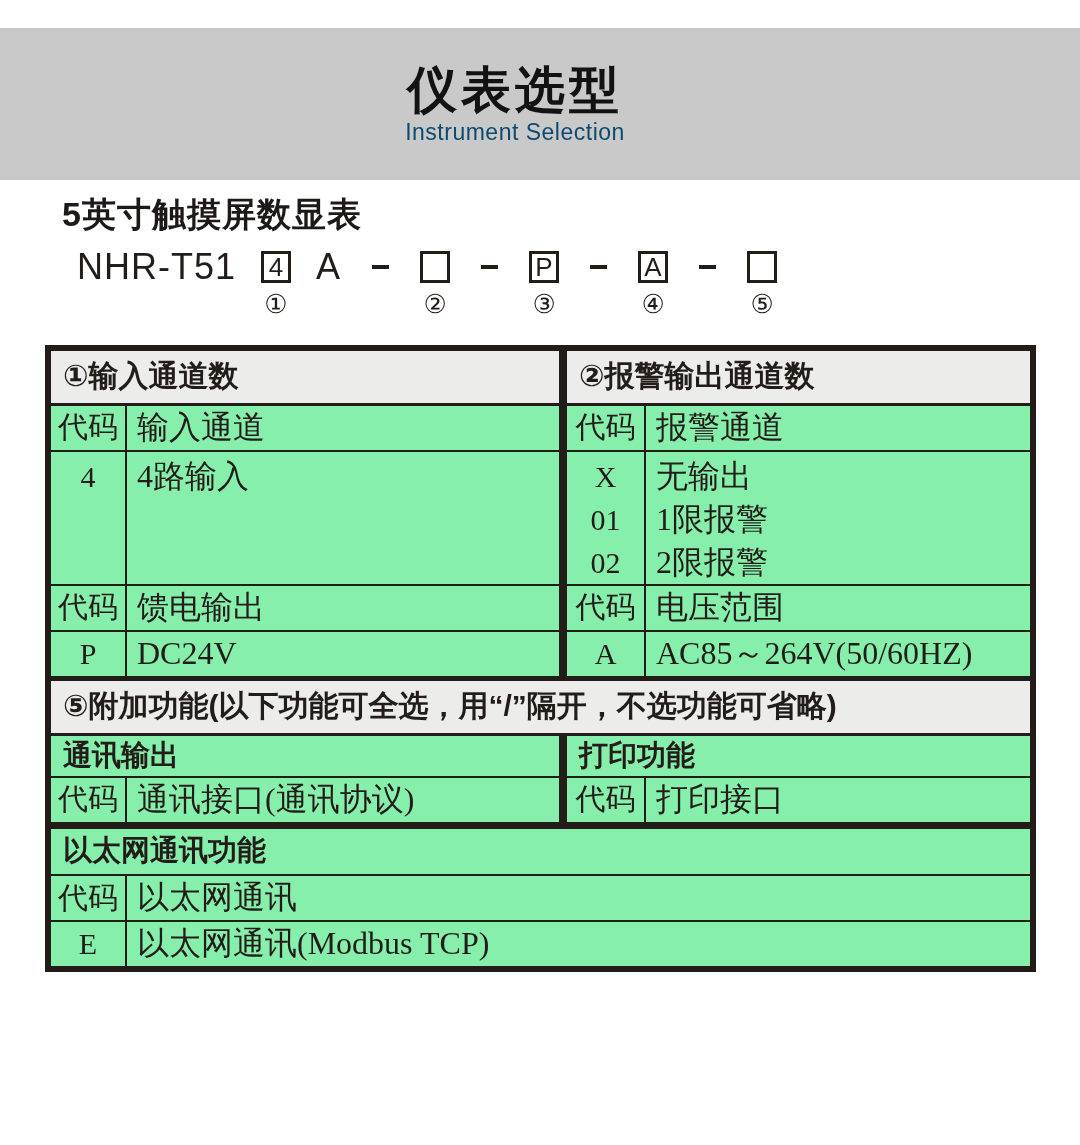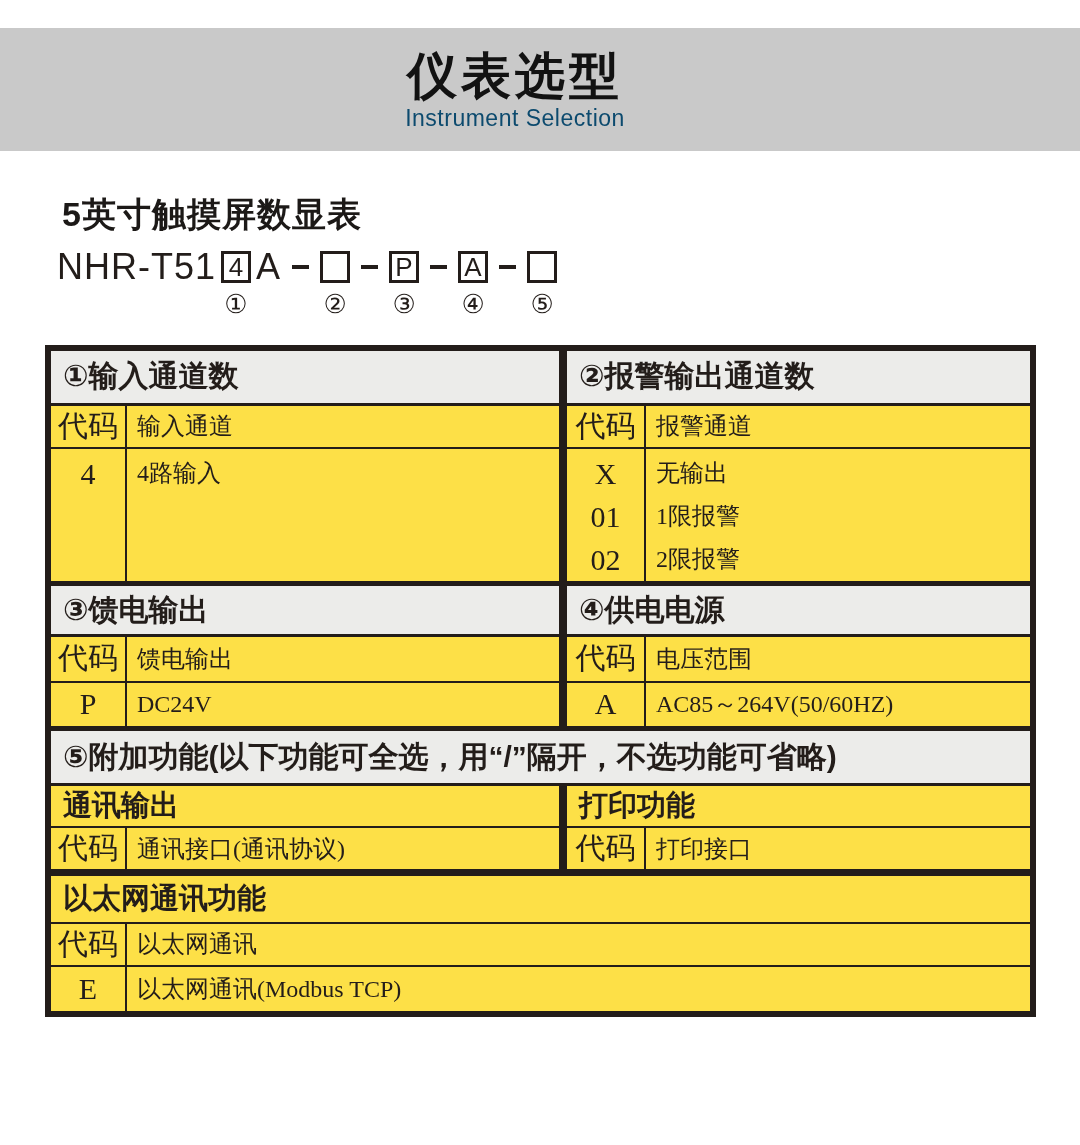--- a/index.html
+++ b/index.html
@@ -1,47 +1,47 @@
 <!DOCTYPE html>
 <html><head>
 <meta charset="utf-8">
 <style>
   * { margin:0; padding:0; box-sizing:border-box; }
   html,body { width:1080px; height:1145px; background:#ffffff; overflow:hidden; }
   body { font-family:"Liberation Sans","DejaVu Sans",sans-serif; color:#231d1a; position:relative; }
 
   
-  .banner { position:absolute; left:0; top:28px; width:1080px; height:123px; background:#c9c9c9; }
+  .banner { position:absolute; left:0; top:28px; width:1080px; height:152px; background:#c9c9c9; }
   .banner-inner { position:absolute; left:515px; top:50%; transform:translate(-50%,-50%); text-align:center; white-space:nowrap; }
   .banner-title { font-size:50px; font-weight:700; letter-spacing:4px; color:#121212; line-height:1.1; }
   .banner-sub { font-size:23px; font-weight:400; color:#0c4a6e; margin-top:1px; letter-spacing:0.5px; }
 
   
   .prod-heading { position:absolute; left:62px; top:192px; font-size:34px; font-weight:700; color:#1c1917; letter-spacing:1px; }
 
   
   .model-line { position:absolute; left:57px; top:250px; display:flex; align-items:flex-start; column-gap:5px; }
-  .seg { display:flex; flex-direction:column; align-items:center; }
+  .seg { display:flex; flex-direction:column; align-items:center;margin-left:20px; }
   .seg .line1 { height:34px; display:flex; align-items:center; }
   .mtext { font-size:36px; font-weight:500; letter-spacing:1px; color:#231d1a; line-height:34px; }
   .mbox { width:30px; height:32px; border:3px solid #231d1a; display:flex; align-items:center; justify-content:center;
           font-size:26px; font-weight:500; color:#231d1a; }
   .mdash { width:17px; height:4px; background:#231d1a; margin:0 6px; align-self:center; }
   .seg .sub { margin-top:8px; font-family:"Liberation Serif","DejaVu Serif",serif; font-size:26px; color:#231d1a; line-height:26px; }
 
   
   table.spec { position:absolute; left:45px; top:345px; width:985px; border-collapse:collapse; table-layout:fixed;
-               border:6px solid #231d1a; background:#fde047; }
+               border:6px solid #231d1a; background:#86efac; }
   table.spec td, table.spec th { border:2px solid #231d1a; overflow:hidden; }
 
   .sec-h { background:#ececea; font-family:"Liberation Sans","DejaVu Sans",sans-serif; font-size:30px; font-weight:700;
            text-align:left; padding-left:12px; color:#231d1a; border-bottom-width:3px !important; }
   .subh  { font-family:"Liberation Sans","DejaVu Sans",sans-serif; font-size:29px; font-weight:700; text-align:left; padding-left:12px; }
   .code  { font-family:"Liberation Serif","DejaVu Serif",serif; font-size:30px; text-align:center; }
-  .desc  { font-family:"Liberation Serif","DejaVu Serif",serif; font-size:24px; text-align:left; padding-left:10px; }
+  .desc  { font-family:"Liberation Serif","DejaVu Serif",serif; font-size:32px; text-align:left; padding-left:10px; }
 
   .mid   { border-left-width:8px !important; }
   .sec-top { border-top-width:5px !important; }
   .sec-top-b { border-top-width:7px !important; }
 
   .vtop { vertical-align:top; padding-top:3px; }
   .mline { line-height:43px; }
 
   tr.r1  td, tr.r1  th { height:56px; }
   tr.r2  td { height:44px; }
@@ -165,24 +165,20 @@
       <div>01</div>
       <div>02</div>
     </td>
     <td class="desc vtop mline">
       <div>无输出</div>
       <div>1限报警</div>
       <div>2限报警</div>
     </td>
   </tr>
 
-  <tr class="r4">
-    <th colspan="2" class="sec-h sec-top">③馈电输出</th>
-    <th colspan="2" class="sec-h sec-top mid">④供电电源</th>
-  </tr>
 
   <tr class="r5">
     <td class="code">代码</td>
     <td class="desc">馈电输出</td>
     <td class="code mid">代码</td>
     <td class="desc">电压范围</td>
   </tr>
 
   <tr class="r6">
     <td class="code">P</td>

